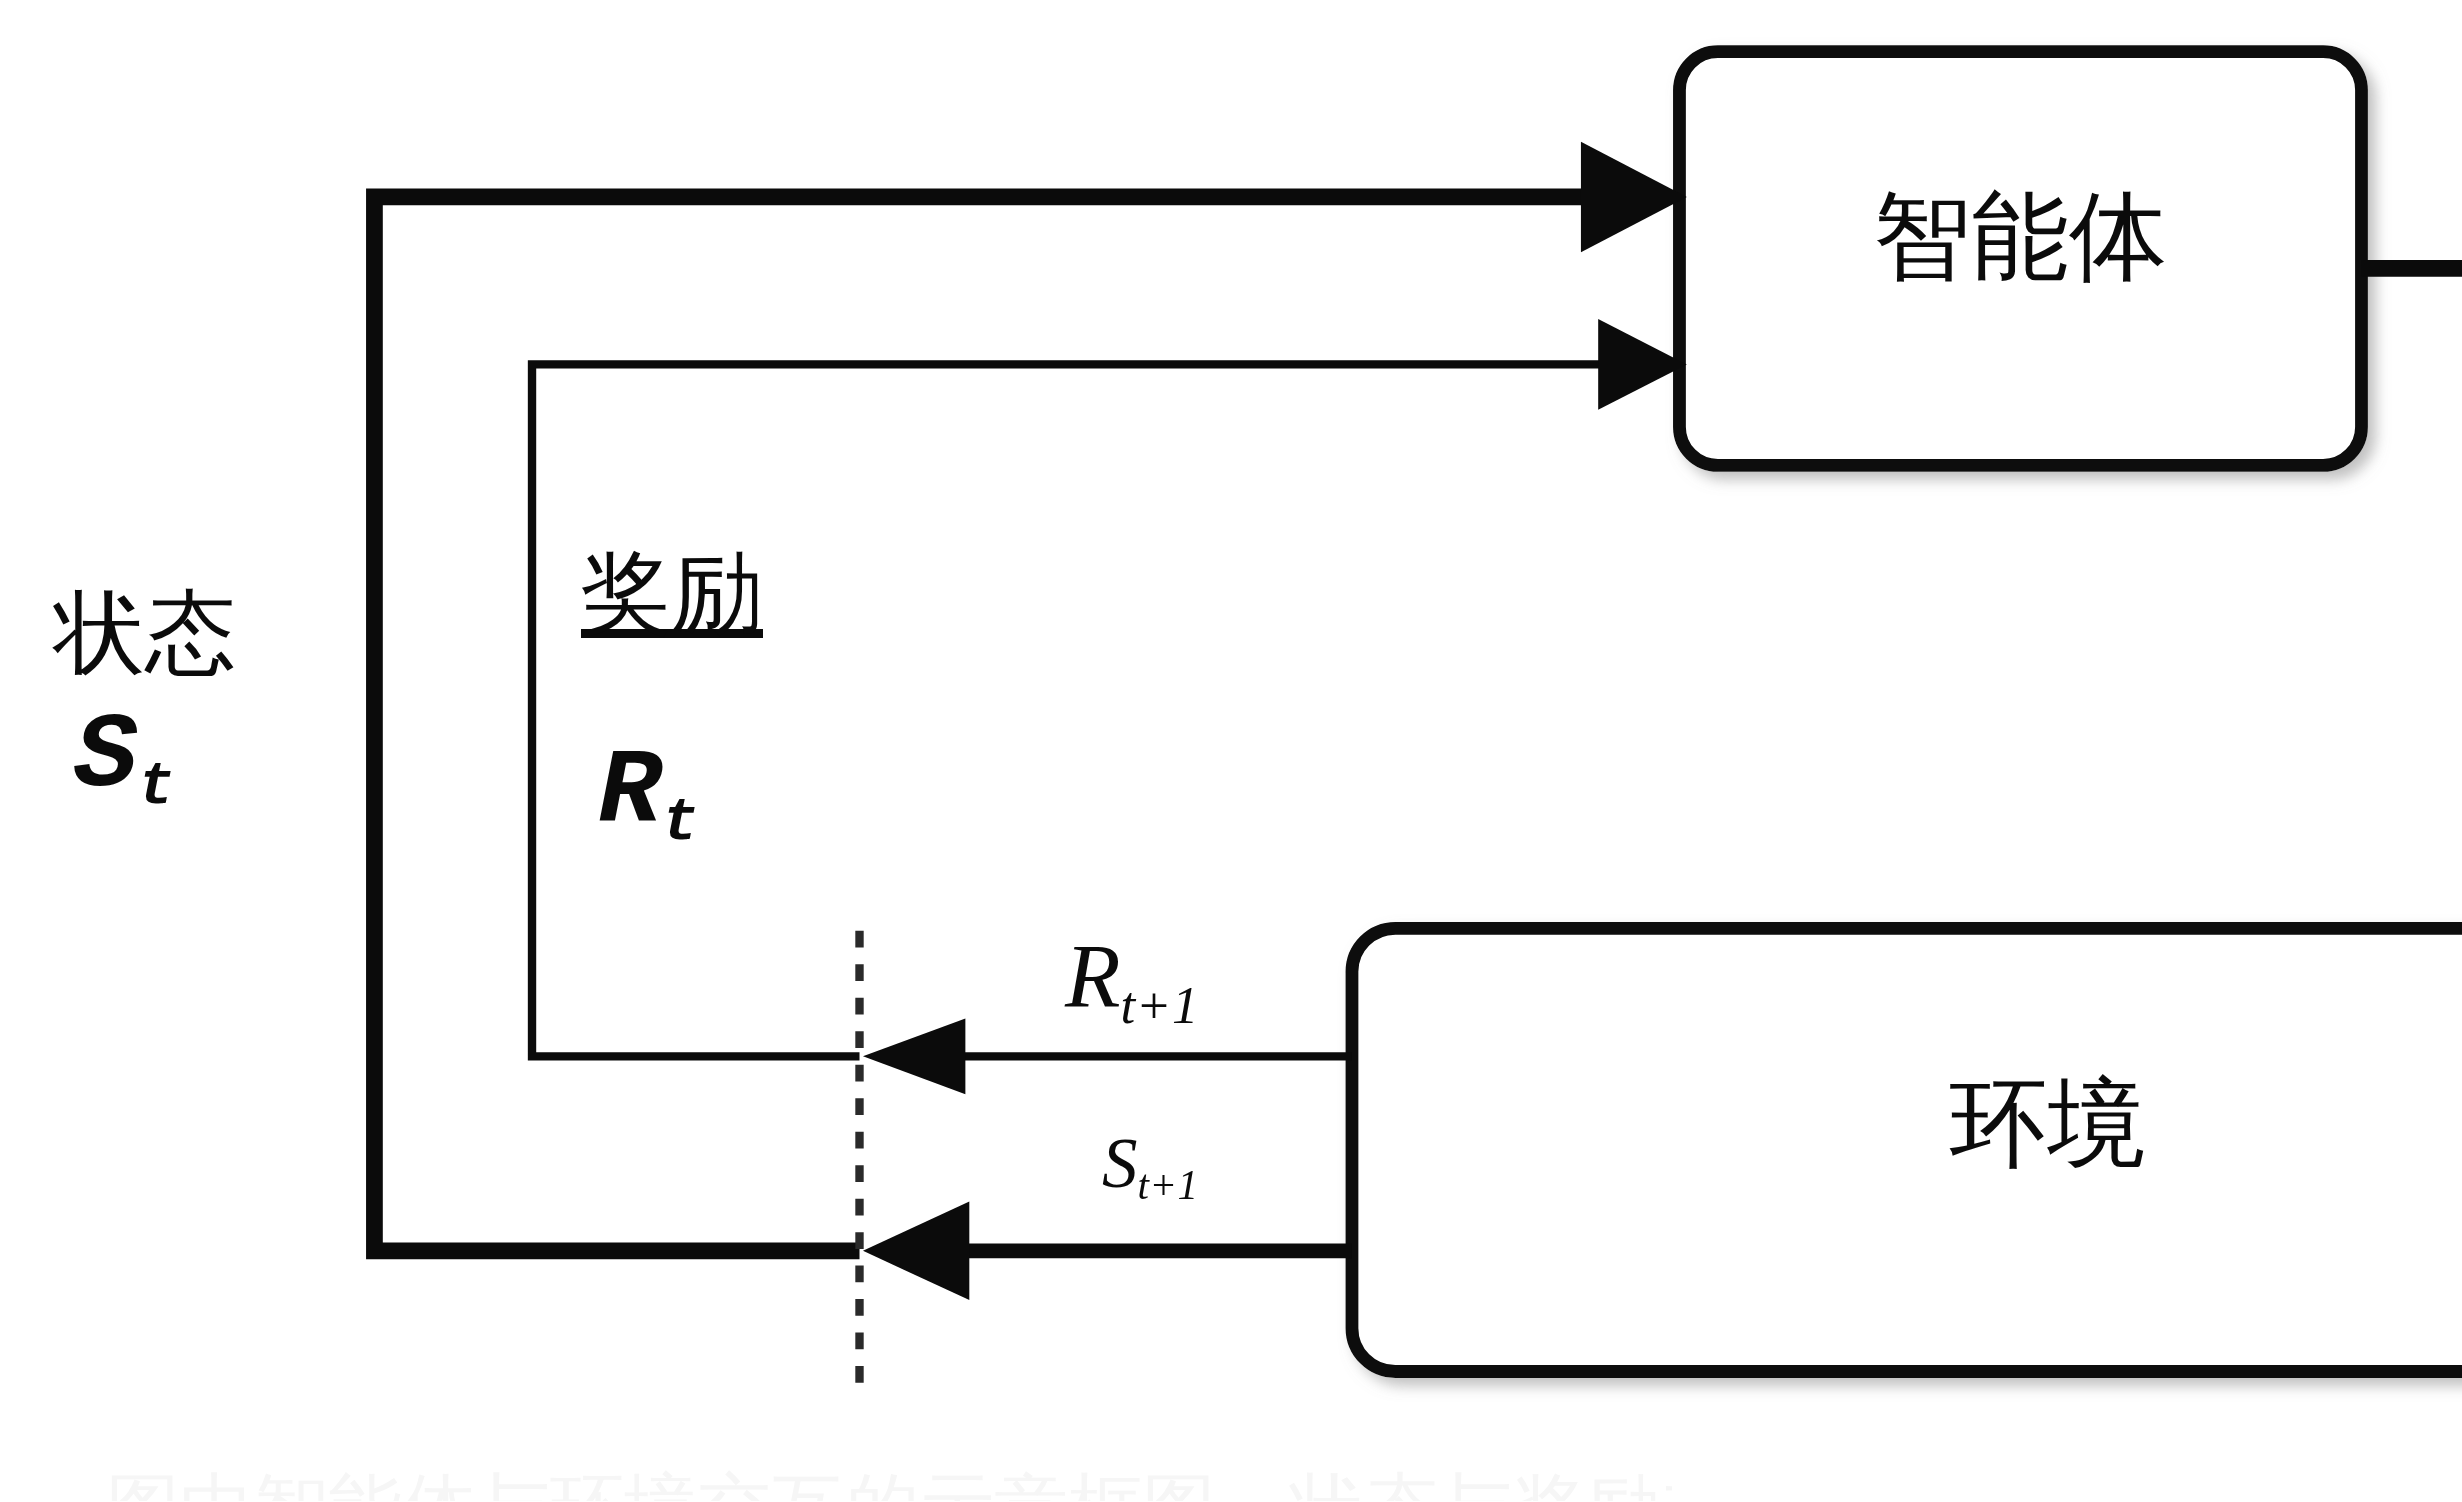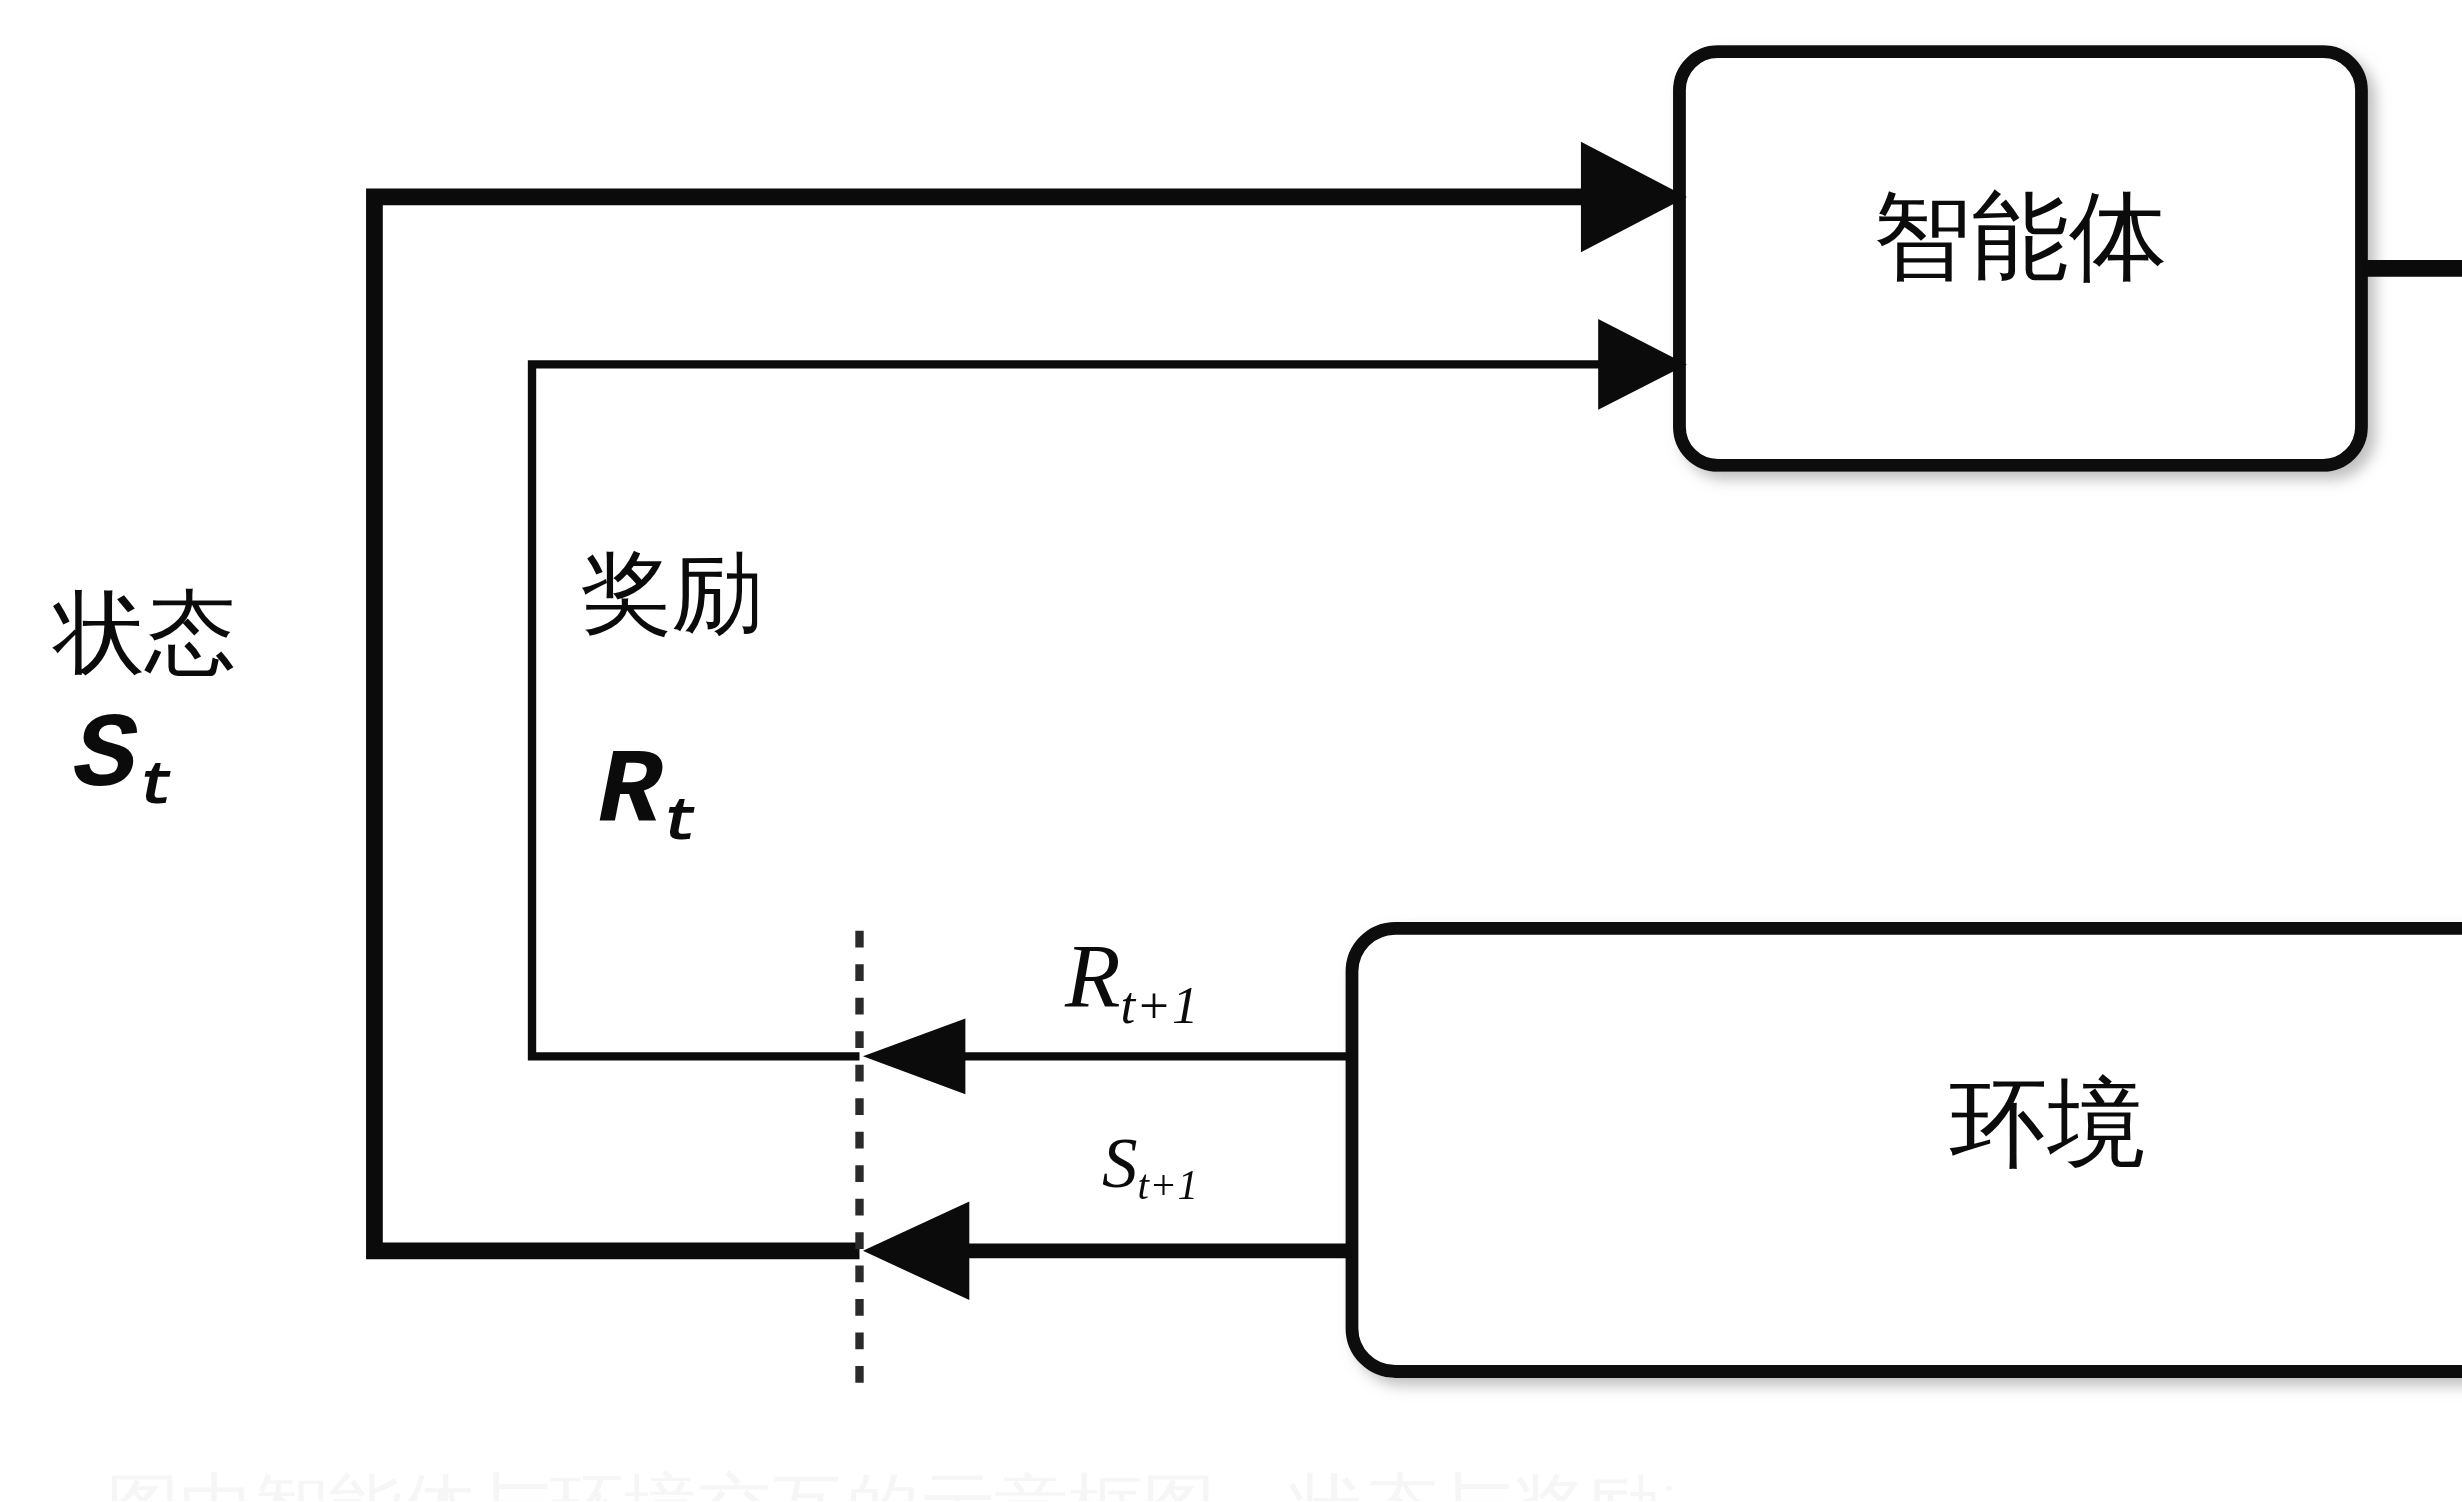--- a/index.html
+++ b/index.html
@@ -61,21 +61,21 @@
     left: 1679px; top: 187px; width: 682px;
     text-align: center; font-size: 98px;
   }
   #env-title {
     left: 1352px; top: 1074px; width: 1391px;
     text-align: center; font-size: 98px;
   }
   
   #state-label    { left: 54px;  top: 547px; font-size: 91px; margin-top: 40px; }
   #state-symbol   { left: 74px;  top: 704px; font-size: 106px; }
-  #reward-label   { left: 581px; top: 547px; font-size: 91px; }
+  #reward-label   { left: 581px; top: 547px; font-size: 91px; text-decoration: underline; }
   #reward-symbol  { left: 598px; top: 740px; font-size: 106px; }
   
   #reward-next-symbol { left: 1049px; top: 931px; font-size: 91px; }
   #state-next-symbol  { left: 1086px; top: 1128px; font-size: 71px; }
   
   #caption-sliver {
     position: absolute;
     left: 106px;
     top: 1470px;
     width: 1566px;

